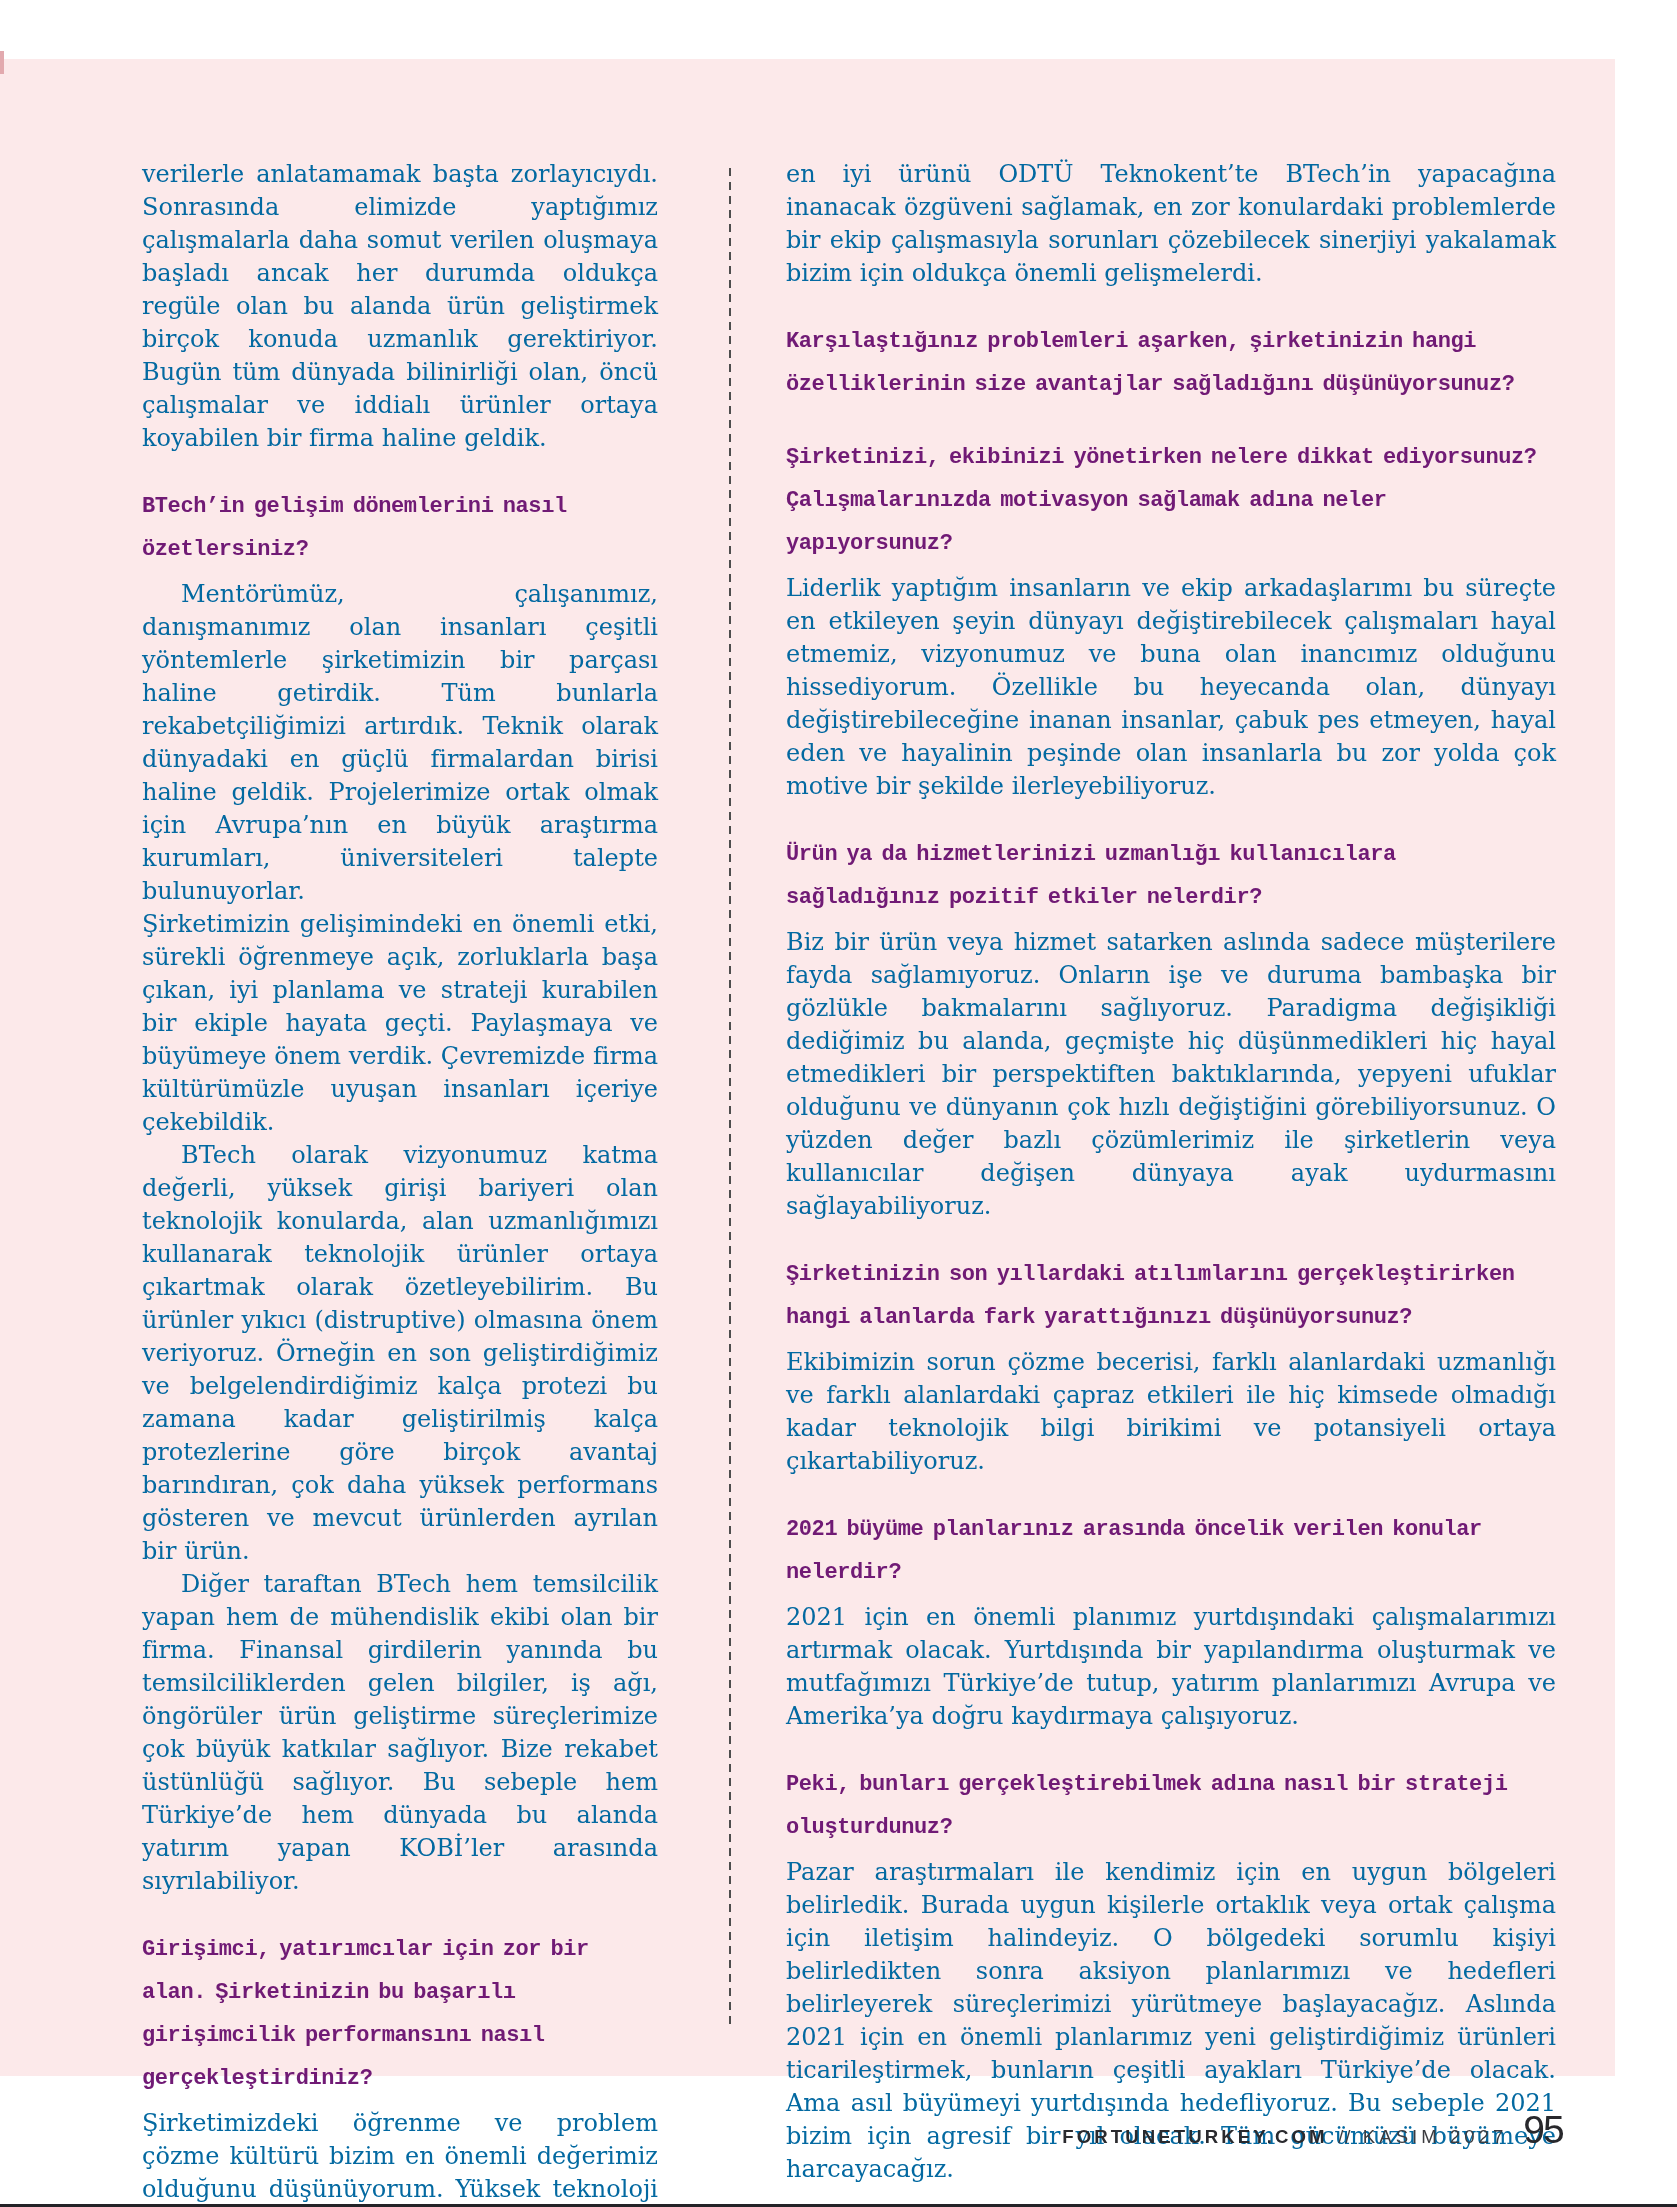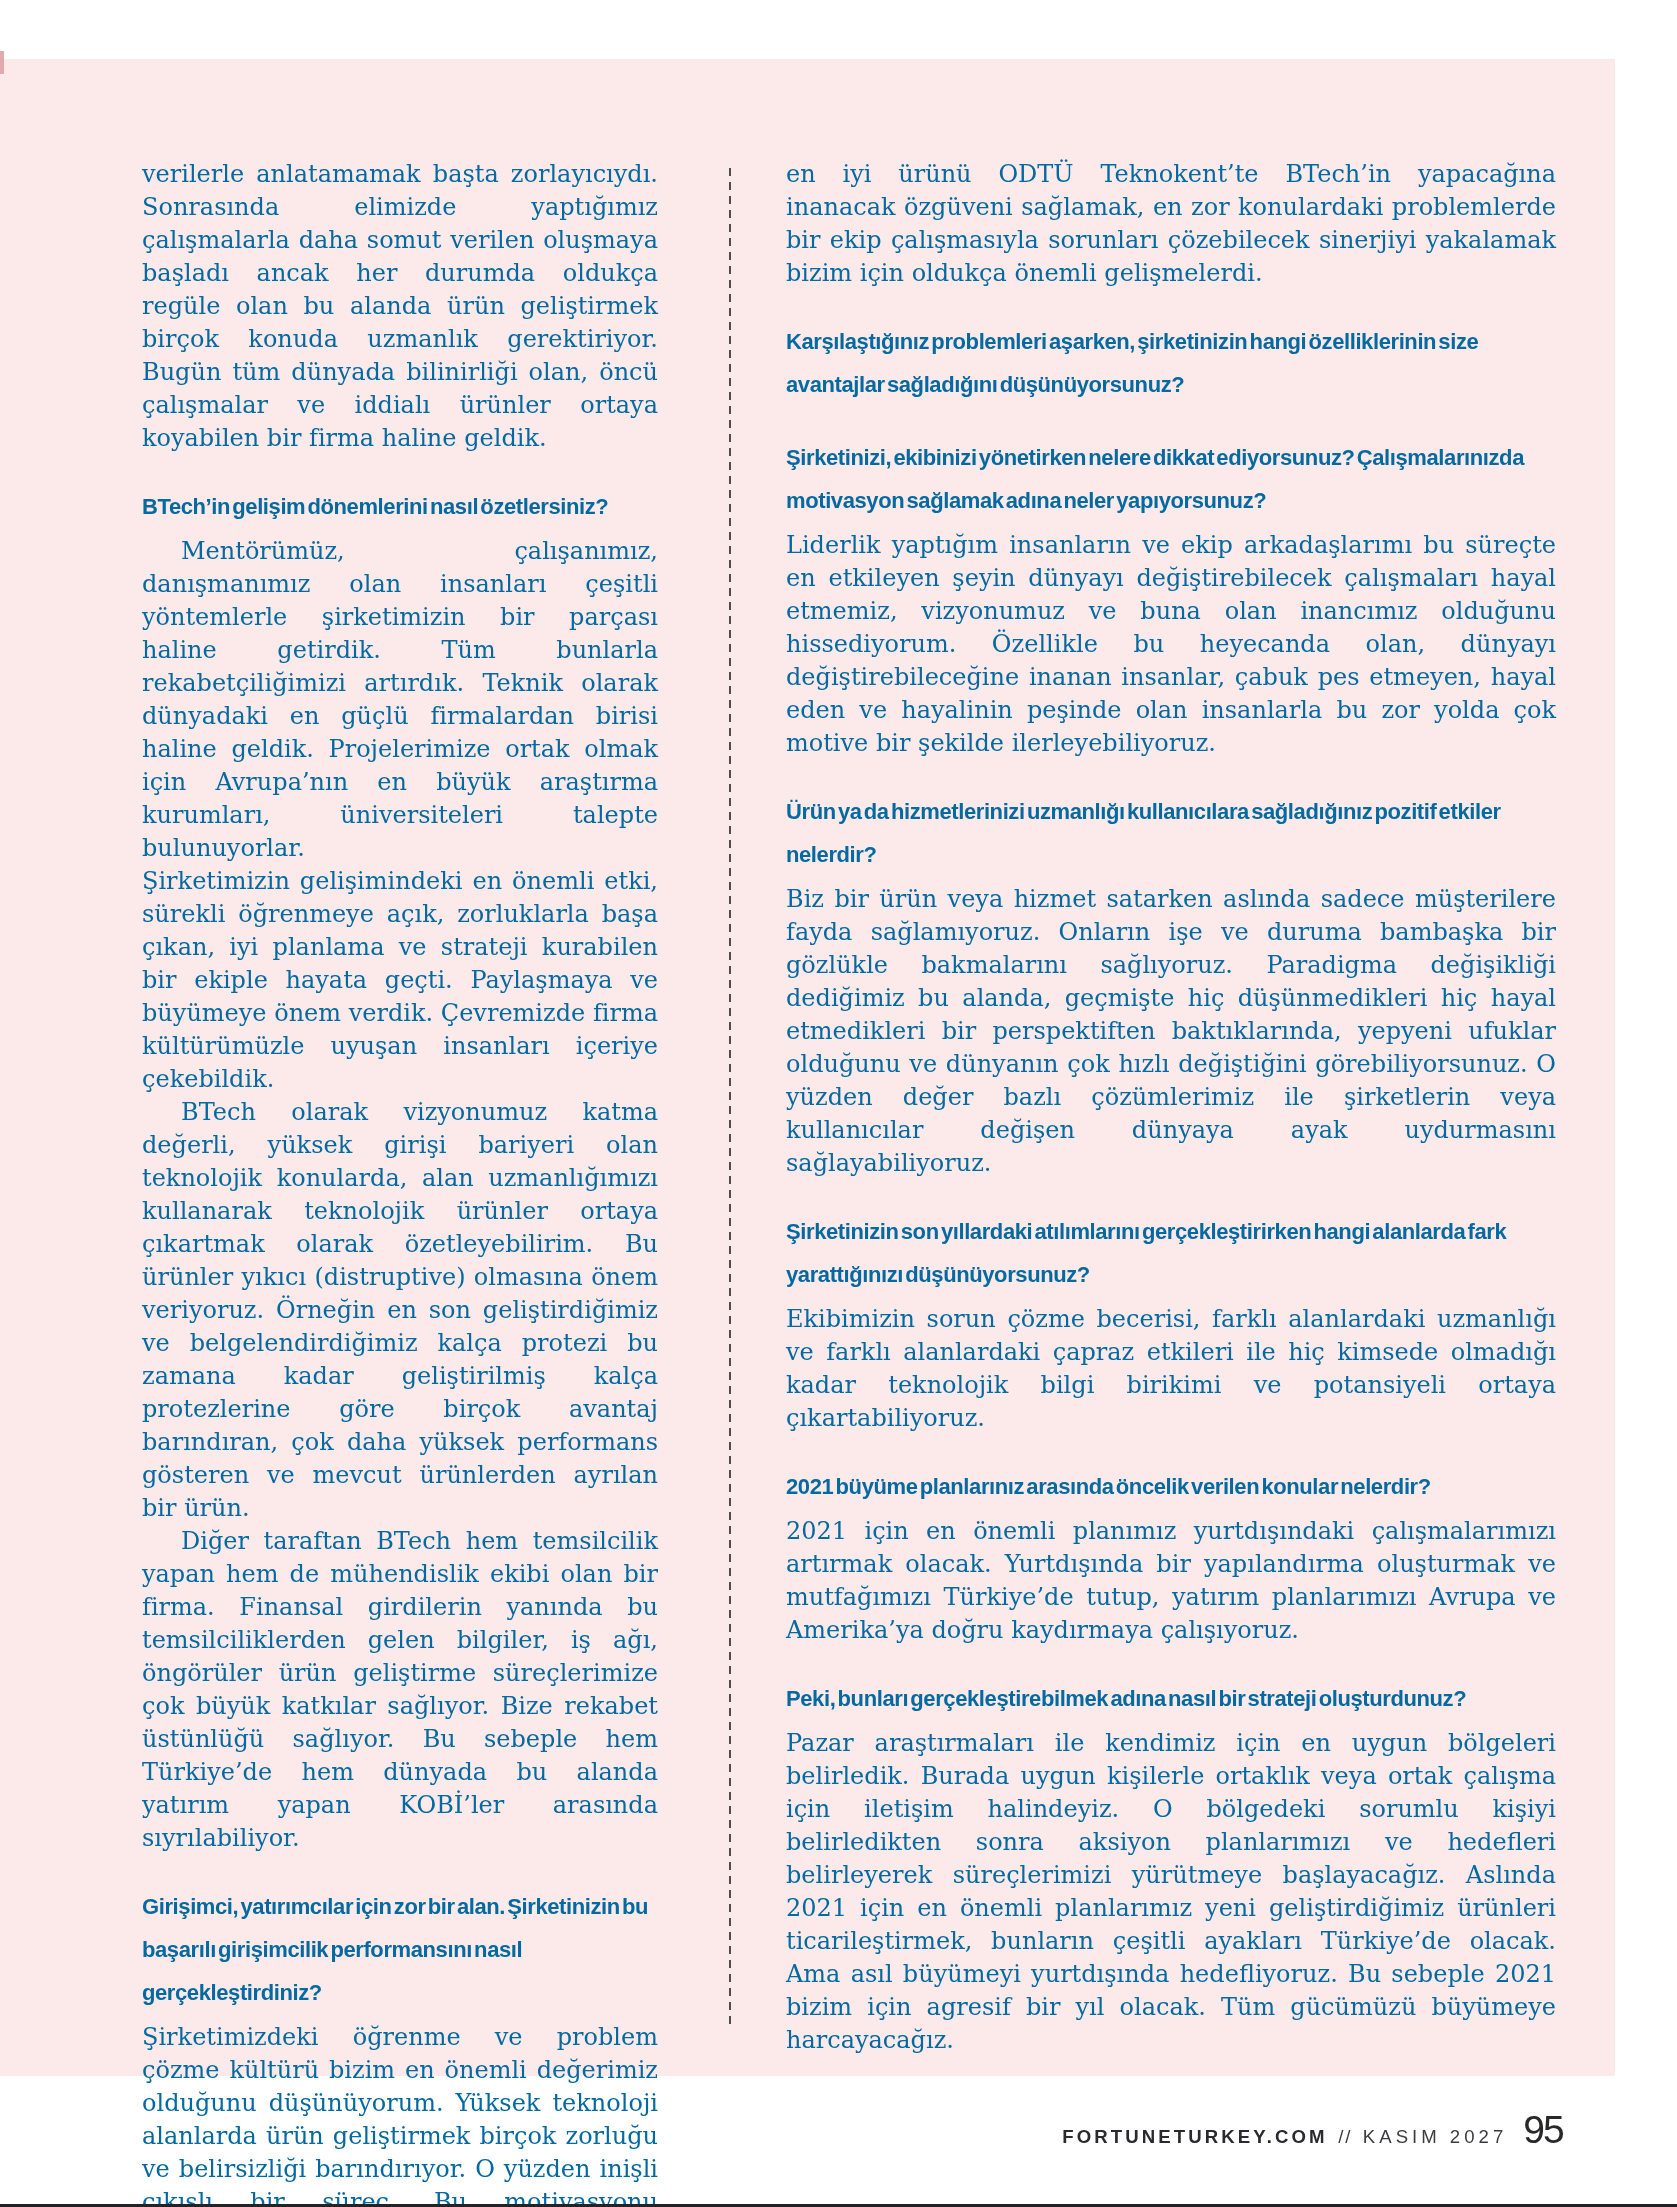--- a/index.html
+++ b/index.html
@@ -22,24 +22,24 @@
   }
   .article-col { position:absolute; top:158px; }
   .col-left  { left:142px; width:516px; }
   .col-right { left:786px; width:770px; }
   .para {
     margin:0; font-size:24px; line-height:33px;
     text-align:justify; color:#0369a1;
   }
   .para.indent { text-indent:39px; }
   .question {
-    font-family:Liberation Sans, sans-serif; font-weight:700;
+    font-family:Liberation Mono, monospace; font-weight:700;
     font-size:22px; line-height:43px;
     letter-spacing:-0.4px; word-spacing:-3.5px;
-    color:#0369a1; margin:30px 0 7px 0; text-align:left;
+    color:#701a75; margin:30px 0 7px 0; text-align:left;
   }
   .divider {
     position:absolute; left:729px; top:168px; width:1.8px; height:1860px;
     background:repeating-linear-gradient(to bottom, #4d4d4d 0px, #4d4d4d 8px, transparent 8px, transparent 14px);
   }
   .footer {
     position:absolute; top:2108px; right:115px;
     display:flex; align-items:baseline;margin-left:47px;
   }
   .footer-site {

